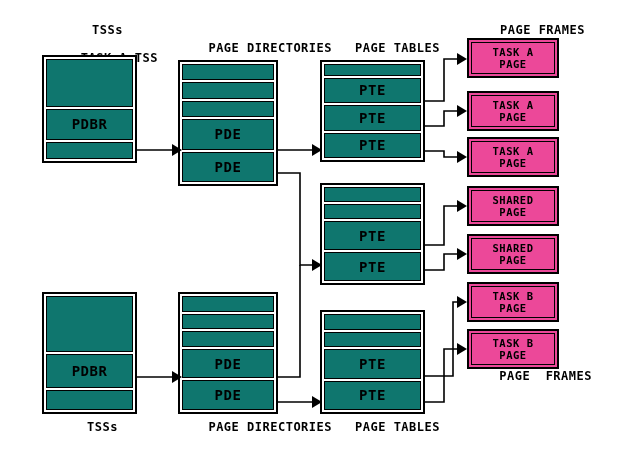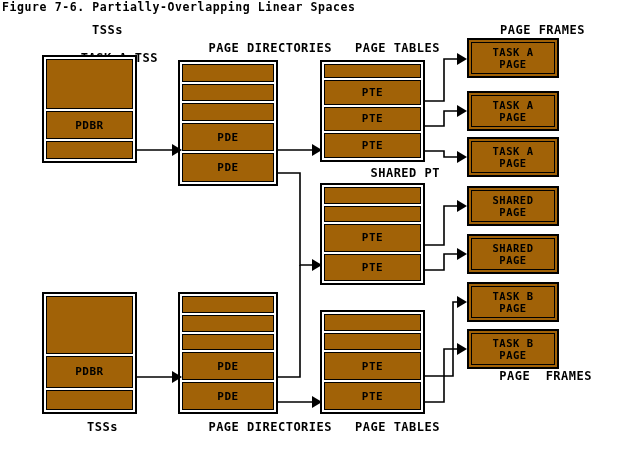--- a/index.html
+++ b/index.html
@@ -39,40 +39,40 @@
     position: absolute;
     border: 2px solid #000000;
     background: #ffffff;
     box-sizing: border-box;
     padding: 2px;
     display: flex;
     flex-direction: column;
   }
   .cell {
     border: 1.5px solid #000000;
-    background: #a16207;
+    background: #0f766e;
     box-sizing: border-box;
     display: flex;
     align-items: center;
     justify-content: center;
     font-weight: bold;
-    font-size: 11px;
+    font-size: 14px;
     color: #000000;
     letter-spacing: 0.5px;
     margin-bottom: 2px;
     flex: 1 1 auto;
     line-height: 1;
   }
   .cell:last-child { margin-bottom: 0; }
   .cell.big { flex: 3.05 1 auto; }
   
   .frame {
     position: absolute;
     border: 2px solid #000000;
-    background: #a16207;
+    background: #ec4899;
     box-sizing: border-box;
     padding: 2px;
   }
   .frame-inner {
     width: 100%;
     height: 100%;
     border: 1.5px solid #000000;
     box-sizing: border-box;
     display: flex;
     flex-direction: column;
@@ -92,28 +92,26 @@
     pointer-events: none;
   }
   #wires line, #wires polyline { stroke: #000000; stroke-width: 1.6; fill: none; }
   #wires polygon { fill: #000000; }
 </style>
 </head>
 <body>
 
 <div id="page">
 
-  <div class="lbl" id="title">Figure 7-6. Partially-Overlapping Linear Spaces</div>
 
   <div class="lbl caption" style="left:63px; top:24px; width:60px;">TSSs</div>
   <div class="lbl caption" style="left:28px; top:52px; width:130px;">TASK A TSS</div>
   <div class="lbl caption" style="left:152px; top:42px; width:180px;">PAGE DIRECTORIES</div>
   <div class="lbl caption" style="left:310px; top:42px; width:130px;">PAGE TABLES</div>
   <div class="lbl caption" style="left:455px; top:24px; width:130px;">PAGE FRAMES</div>
-  <div class="lbl caption" style="left:310px; top:167px; width:130px;">SHARED PT</div>
   <div class="lbl caption" style="left:452px; top:370px; width:140px;">PAGE  FRAMES</div>
 
   <div class="lbl caption" style="left:58px; top:421px; width:60px;">TSSs</div>
   <div class="lbl caption" style="left:152px; top:421px; width:180px;">PAGE DIRECTORIES</div>
   <div class="lbl caption" style="left:310px; top:421px; width:130px;">PAGE TABLES</div>
 
   <div class="colbox" style="left:42px; top:55px; width:95px; height:108px;">
     <div class="cell big"></div>
     <div class="cell">PDBR</div>
     <div class="cell"></div>

